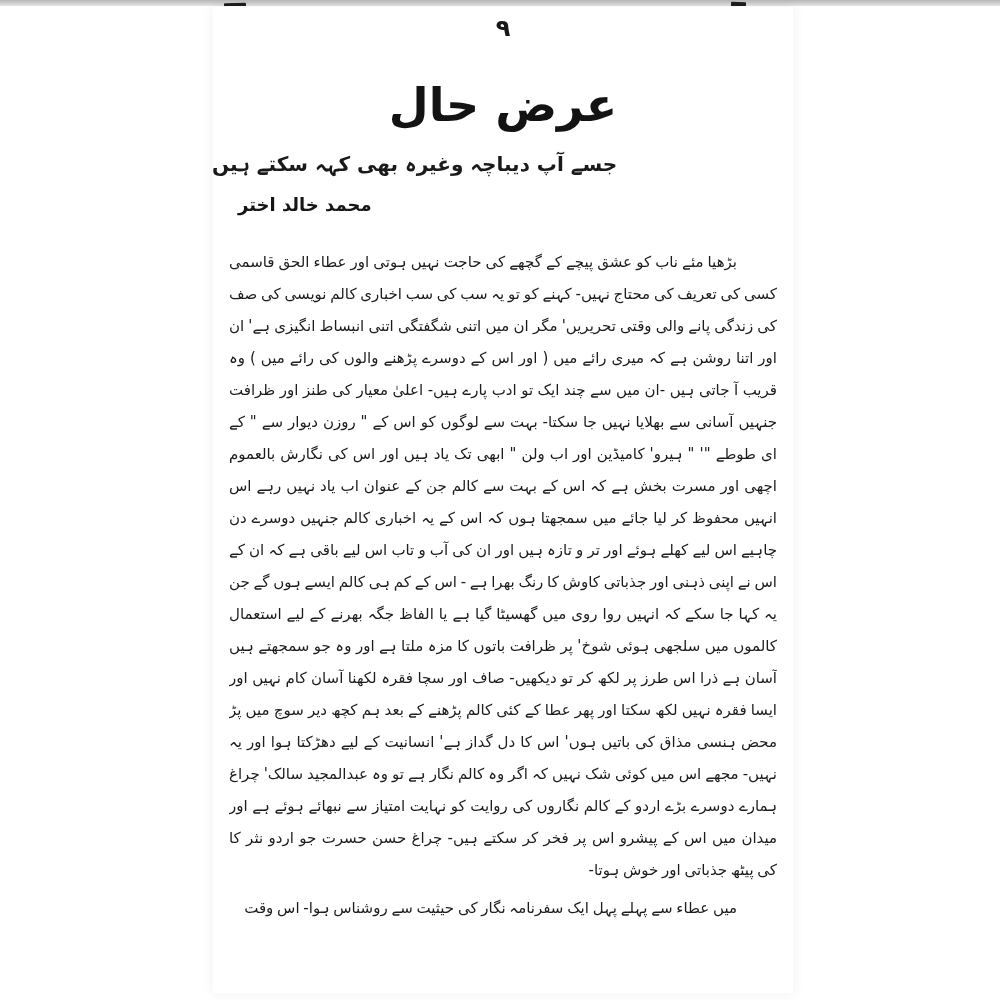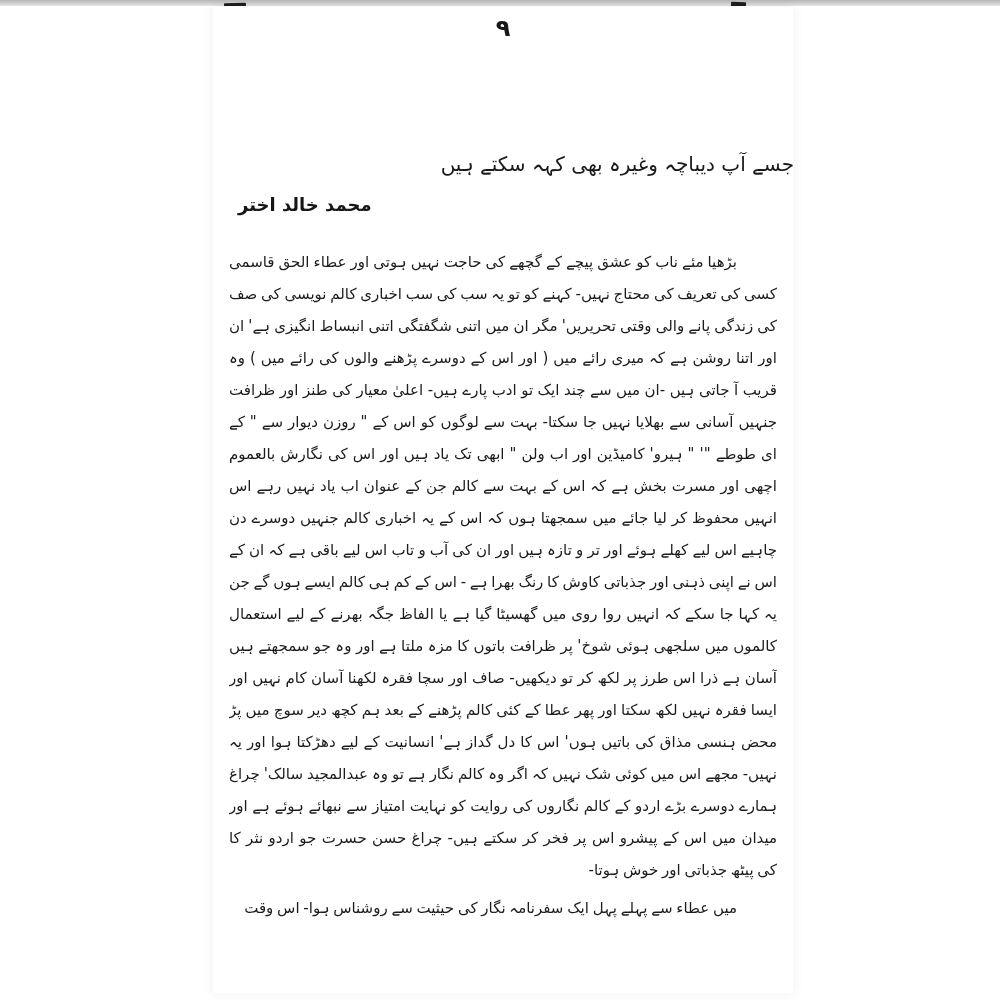--- a/index.html
+++ b/index.html
@@ -32,22 +32,22 @@
     position:absolute; top:8px; left:0; width:100%;
     text-align:center; font-size:24px; font-weight:bold; color:#171717;
   }
   .title {
     position:absolute; top:72px; left:0; width:100%;
     text-align:center; direction:rtl;
     font-size:46px; font-weight:bold; color:#131313;
   }
   .subtitle {
     position:absolute; top:146px; left:0; width:100%;
-    text-align:right; direction:rtl;
-    font-size:20px; font-weight:normal; color:#1a1a1a;
+    text-align:left; direction:rtl;
+    font-size:20px; font-weight:bold; color:#1a1a1a;
   }
   .author {
     position:absolute; top:188px; left:26px;
     direction:rtl; font-size:18px; font-weight:bold; color:#161616;
   }
 
   .bodytext {
     position:absolute; top:240px; left:17px; width:548px;
     direction:rtl; font-size:15px; word-spacing:-1px; color:#1c1c1c;
   }
@@ -66,20 +66,21 @@
 <div class="canvas">
 
   <div class="scan-top"></div>
   <div class="nick nick-left"></div>
   <div class="nick nick-right"></div>
 
   <div class="page">
 
     <div class="pagenum">٩</div>
 
+    <div class="title">عرض حال</div>
 
     <div class="subtitle">جسے آپ دیباچہ وغیرہ بھی کہہ سکتے ہیں</div>
 
     <div class="author">محمد خالد اختر</div>
 
     <div class="bodytext">
       <div class="bl first">بڑھیا مئے ناب کو عشق پیچے کے گچھے کی حاجت نہیں ہوتی اور عطاء الحق قاسمی کی یہ تحریریں</div>
       <div class="bl">کسی کی تعریف کی محتاج نہیں- کہنے کو تو یہ سب کی سب اخباری کالم نویسی کی صف میں آتی ہیں- ایک دن</div>
       <div class="bl">کی زندگی پانے والی وقتی تحریریں' مگر ان میں اتنی شگفتگی اتنی انبساط انگیزی ہے' ان کا اسلوب اتنا قدرتی'</div>
       <div class="bl">اور اتنا روشن ہے کہ میری رائے میں ( اور اس کے دوسرے پڑھنے والوں کی رائے میں ) وہ ادب کے</div>

